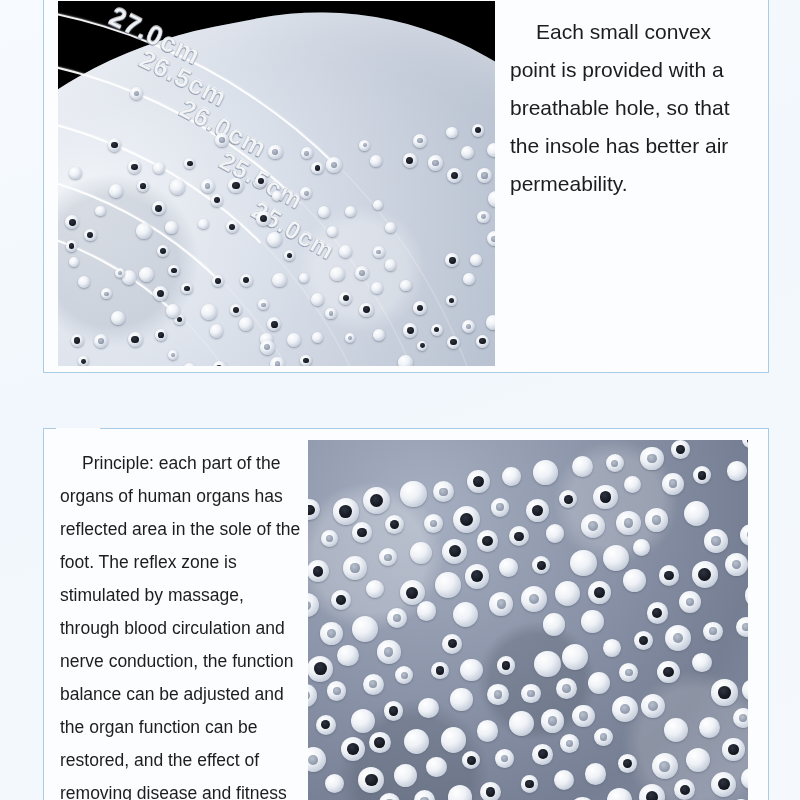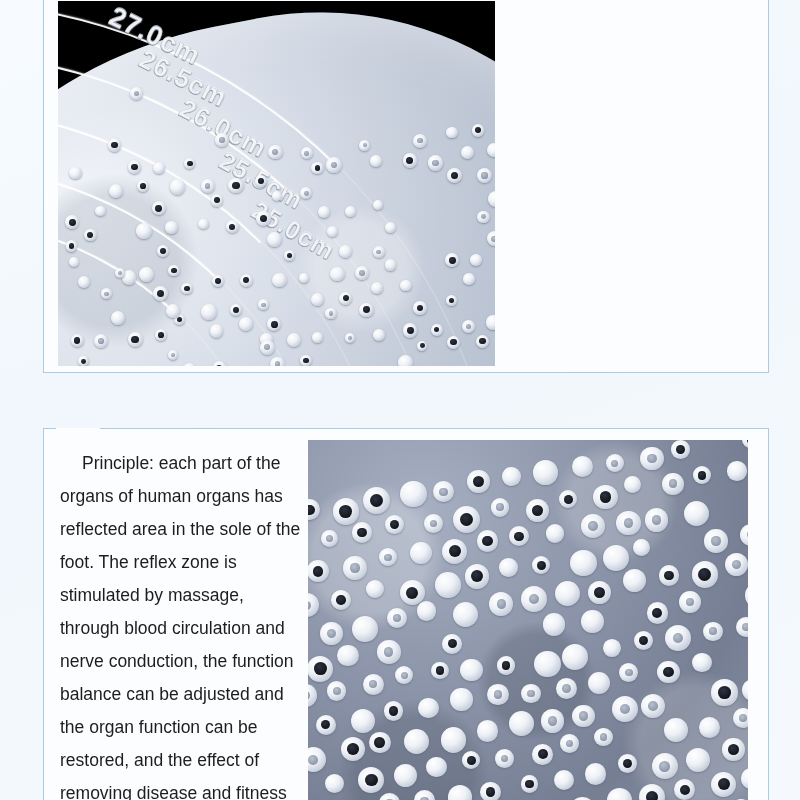--- a/index.html
+++ b/index.html
@@ -337,20 +337,21 @@
         <div class="nub" style="left: 427.66px; top: 314.483px; width: 14.8266px; height: 14.8266px;"></div>
         <div class="nub" style="left: 124.562px; top: 361.847px; width: 13.6482px; height: 13.6482px;"></div>
         <div class="nub dark" style="left: 155.18px; top: 360.345px; width: 12.6087px; height: 12.6087px;"></div>
         <div class="nub hole" style="left: 212.262px; top: 355.921px; width: 14.3666px; height: 14.3666px;"></div>
         <div class="nub dark" style="left: 242.382px; top: 353.777px; width: 11.4983px; height: 11.4983px;"></div>
         <div class="nub dark" style="left: 359.208px; top: 339.512px; width: 10.0037px; height: 10.0037px;"></div>
         <div class="nub dark" style="left: 417.838px; top: 333.689px; width: 13.2298px; height: 13.2298px;"></div>
       </div>
   </div>
 
+  <div class="text-block text-top">Each small convex point is provided with a breathable hole, so that the insole has better air permeability.</div>
 </div>
 
 <div class="panel panel-bottom">
   <div class="border-notch"></div>
 
   <div class="text-block text-bottom">Principle: each part of the organs of human organs has reflected area in the sole of the foot. The reflex zone is stimulated by massage, through blood circulation and nerve conduction, the function balance can be adjusted and the organ function can be restored, and the effect of removing disease and fitness is received.</div>
 
   <div class="photo photo-bottom">
     <div class="photo-bottom-base"></div>
     <div class="photo-bottom-mottle"></div>

